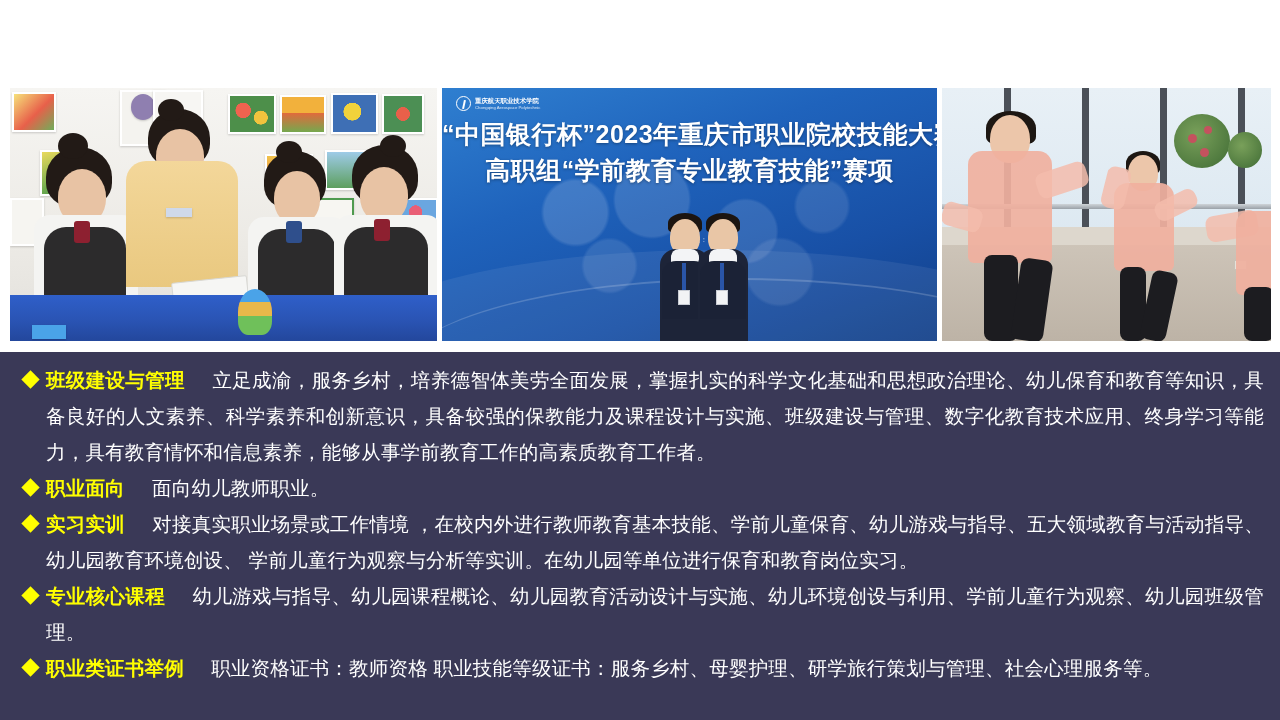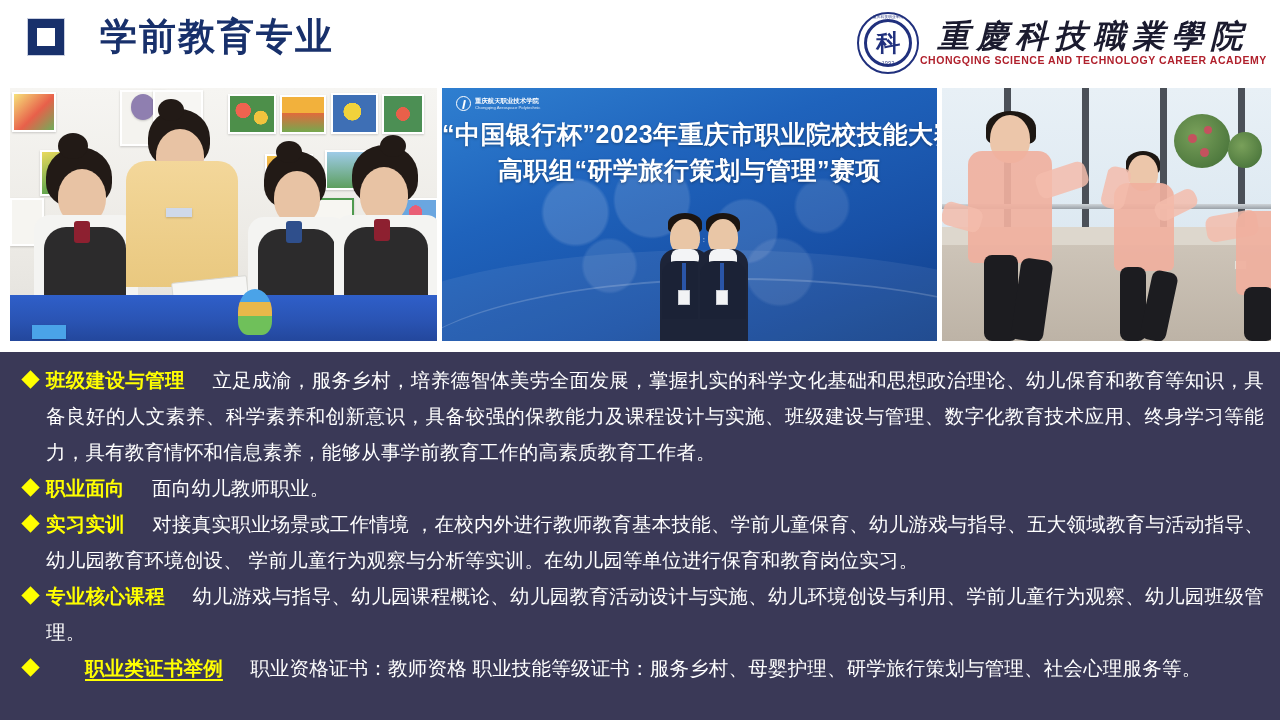--- a/index.html
+++ b/index.html
@@ -164,48 +164,28 @@
   .para {
     flex: 1 1 auto;
     color: #ffffff;
     font-size: 19.5px;
     line-height: 36px;
     text-align: justify;
     letter-spacing: .2px;
     font-family: "Liberation Sans", "DejaVu Sans", sans-serif;
   }
   .lead { color: #ffff00; font-weight: bold; }
-  .lead.underlined { text-decoration: underline; text-decoration-thickness: 2px; text-underline-offset: 4px; margin-left: 39px; }
+  .lead.underlined { text-decoration-thickness: 2px; text-underline-offset: 4px; }
   .gap { display: inline-block; width: 16px; }
 </style>
 </head>
 <body>
 
 <div class="slide">
 
-  <div class="header">
-    <div class="title-group">
-      <div class="square-bullet"></div>
-      <div class="page-title">学前教育专业</div>
-    </div>
-
-    <div class="logo-group">
-      <div class="logo-seal">
-        <div class="ring-out"></div>
-        <div class="ring-in"></div>
-        <div class="arc-top">重庆科技职业学院</div>
-        <div class="mono">科</div>
-        <div class="yr">1992</div>
-      </div>
-      <div class="logo-text">
-        <div class="logo-cn">重慶科技職業學院</div>
-        <div class="logo-en">CHONGQING SCIENCE AND TECHNOLOGY CAREER ACADEMY</div>
-      </div>
-    </div>
-  </div>
 
   <div class="photo-band">
 
     <div class="photo p1">
       <div class="wall"></div>
 
       <div class="art" style="left:2px;  top:4px;  width:44px; height:40px; background:linear-gradient(135deg,#f6e27a,#e8604a 55%,#6fae5a);"></div>
       <div class="art" style="left:30px; top:62px; width:56px; height:46px; background:linear-gradient(160deg,#e9d95d,#74ae4f 60%,#3f8c4d);"></div>
       <div class="art" style="left:110px;top:2px;  width:46px; height:56px; background:#f4f3ef;"></div>
       <div class="art" style="left:121px;top:6px;  width:24px; height:26px; border-radius:50%; background:#8f7fb0; border:none;"></div>
@@ -268,21 +248,21 @@
 
       <div class="banner-logo">
         <div class="bl-circle"></div>
         <div>
           <div class="bl-tx1">重庆航天职业技术学院</div>
           <div class="bl-tx2">Chongqing Aerospace Polytechnic</div>
         </div>
       </div>
 
       <div class="banner-line1">“中国银行杯”2023年重庆市职业院校技能大赛</div>
-      <div class="banner-line2">高职组“研学旅行策划与管理”赛项</div>
+      <div class="banner-line2">高职组“学前教育专业教育技能”赛项</div>
 
       <div class="banner-credits">
         <div>主办单位：</div>
         <div>承办单位：</div>
         <div>冠名单位：</div>
         <div>技术支持单位：</div>
       </div>
 
       <div class="host" style="left:214px;">
         <div class="h-hair"></div>

